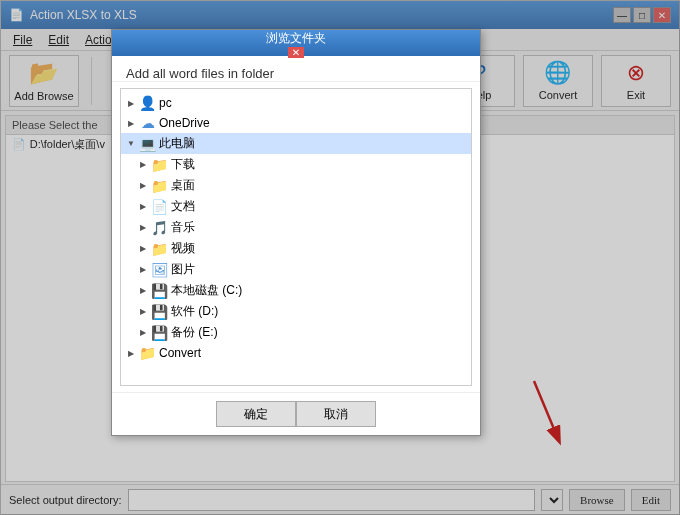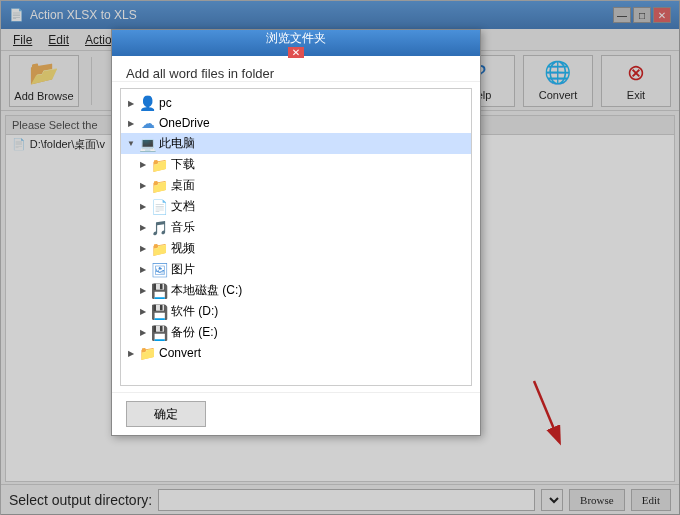--- a/index.html
+++ b/index.html
@@ -155,21 +155,21 @@
       left: 0;
       right: 0;
       height: 30px;
       background: #f0f0f0;
       border-top: 1px solid #ccc;
       display: flex;
       align-items: center;
       padding: 0 8px;
       gap: 6px;
     }
-    .output-label { font-size: 14px; white-space: nowrap; }
+    .output-label { font-size: 11px; white-space: nowrap; }
     .output-input {
       flex: 1;
       height: 22px;
       border: 1px solid #aaa;
       background: white;
       padding: 0 4px;
       font-size: 11px;
     }
     .bottom-btn {
       height: 22px;
@@ -288,21 +288,21 @@
       font-size: 14px;
     }
     .tree-label { font-size: 12px; }
 
     .indent-1 { padding-left: 16px; }
 
     
     .dialog-footer {
       padding: 8px 14px;
       display: flex;
-      justify-content: flex-start;
+      justify-content: center;
       border-top: 1px solid #eee;
     }
     .dialog-btn {
       width: 80px;
       height: 26px;
       background: #e0e0e0;
       border: 1px solid #aaa;
       cursor: pointer;
       font-size: 12px;
     }
@@ -491,17 +491,18 @@
             <span class="tree-arrow closed"></span>
             <span class="tree-icon icon-folder">📁</span>
             <span class="tree-label">Convert</span>
           </div>
 
         </div>
       </div>
 
       <div class="dialog-footer">
         <button class="dialog-btn">确定</button>
+        <button class="dialog-btn">取消</button>
       </div>
     </div>
   </div>
 
 </div>
 
 </body></html>

